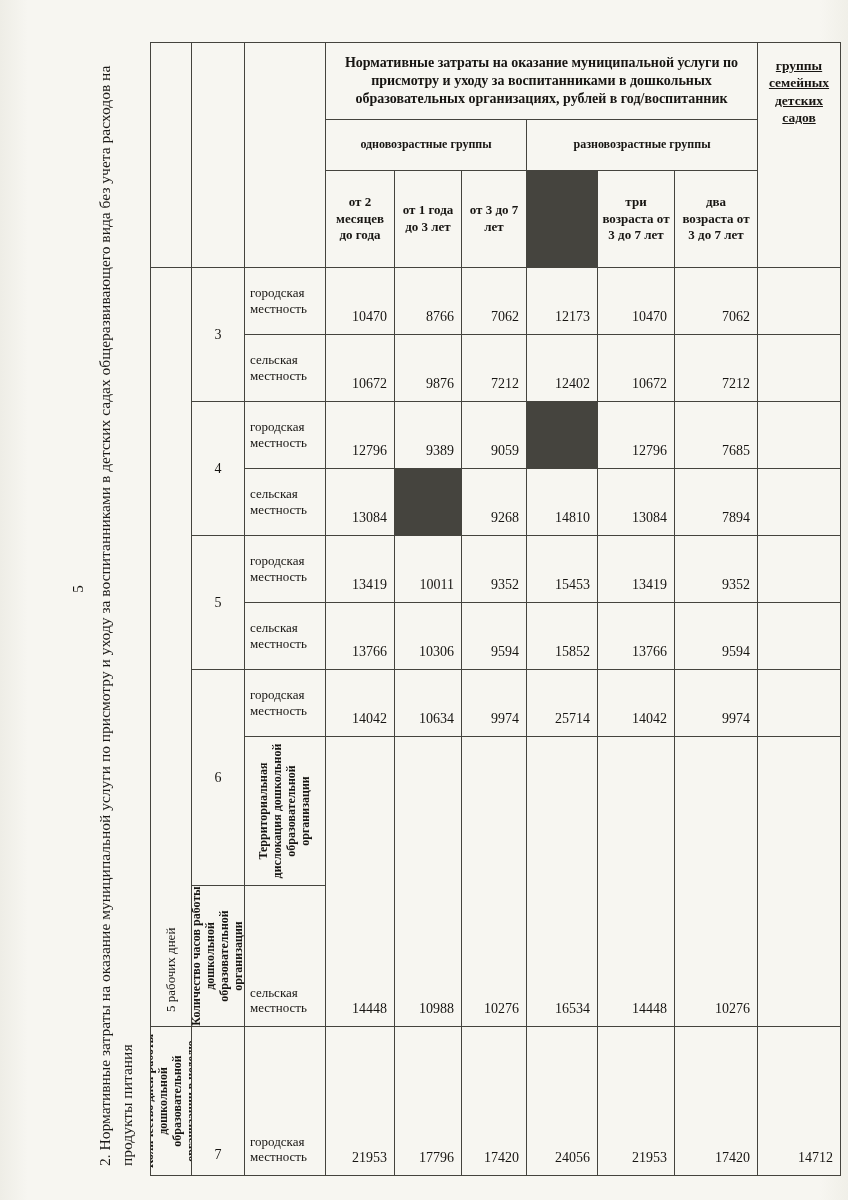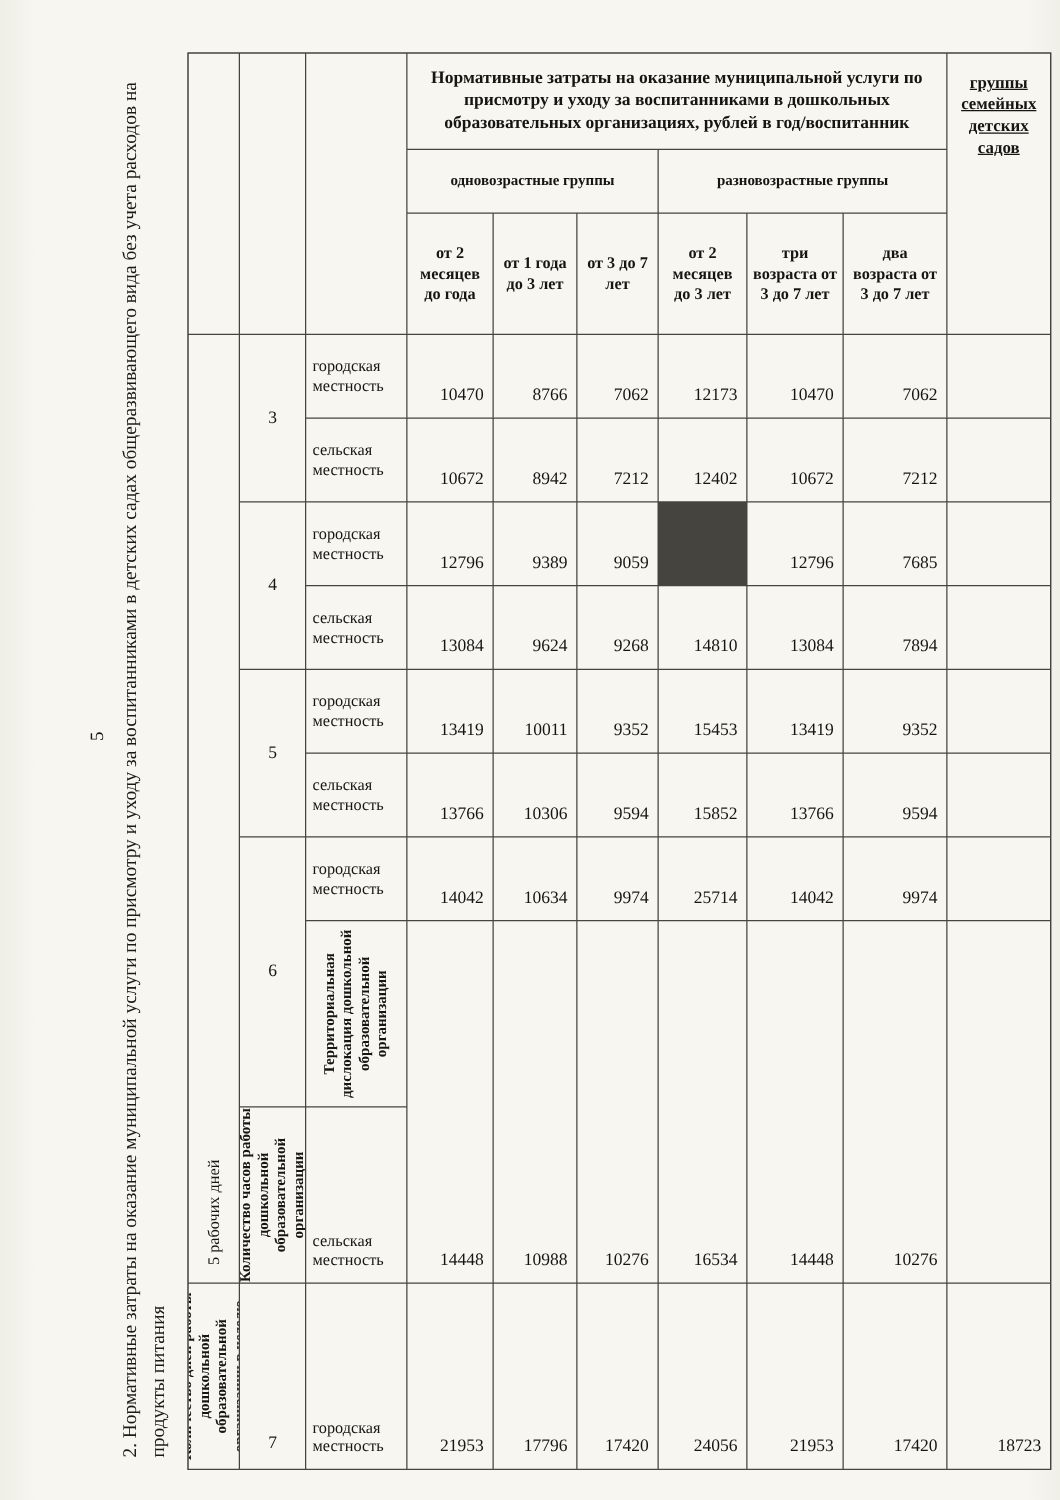--- a/index.html
+++ b/index.html
@@ -68,21 +68,20 @@
   <div class="cell" style="grid-area:1/2/4/3"></div>
   <div class="cell" style="grid-area:1/3/4/4"></div>
 
   <div class="cell hd hd-main" style="grid-area:1/4/2/10">Нормативные затраты на оказание муниципальной услуги по присмотру и уходу за воспитанниками в дошкольных образовательных организациях, рублей в год/воспитанник</div>
   <div class="cell hd hd-family" style="grid-area:1/10/4/11">группы семейных детских садов</div>
   <div class="cell hd hd-group" style="grid-area:2/4/3/7">одновозрастные группы</div>
   <div class="cell hd hd-group" style="grid-area:2/7/3/10">разновозрастные группы</div>
   <div class="cell hd" style="grid-area:3/4/4/5">от 2 месяцев до года</div>
   <div class="cell hd" style="grid-area:3/5/4/6">от 1 года до 3 лет</div>
   <div class="cell hd" style="grid-area:3/6/4/7">от 3 до 7 лет</div>
-  <div class="cell hd" style="grid-area:3/7/4/8">от 2 месяцев до 3 лет</div>
   <div class="cell hd" style="grid-area:3/8/4/9">три возраста от 3 до 7 лет</div>
   <div class="cell hd" style="grid-area:3/9/4/10">два возраста от 3 до 7 лет</div>
 
   <div class="cell" style="grid-area:4/1/13/2">
     <div class="vtext vdays" style="width:757px;height:40px">5 рабочих дней</div>
   </div>
   <div class="cell" style="grid-area:13/1/14/2">
     <div class="vtext vhdr" style="width:148px;height:40px">Количество дней работы дошкольной образовательной организации в неделю</div>
   </div>
 
@@ -109,34 +108,33 @@
   <div class="cell terr terr-b" style="grid-area:13/3/14/4">городская местность</div>
 
   <div class="cell n" style="grid-area:4/4/5/5">10470</div>
   <div class="cell n" style="grid-area:4/5/5/6">8766</div>
   <div class="cell n" style="grid-area:4/6/5/7">7062</div>
   <div class="cell n" style="grid-area:4/7/5/8">12173</div>
   <div class="cell n" style="grid-area:4/8/5/9">10470</div>
   <div class="cell n" style="grid-area:4/9/5/10">7062</div>
 
   <div class="cell n" style="grid-area:5/4/6/5">10672</div>
-  <div class="cell n" style="grid-area:5/5/6/6">8942</div>
+  <div class="cell n" style="grid-area:5/5/6/6">9876</div>
   <div class="cell n" style="grid-area:5/6/6/7">7212</div>
   <div class="cell n" style="grid-area:5/7/6/8">12402</div>
   <div class="cell n" style="grid-area:5/8/6/9">10672</div>
   <div class="cell n" style="grid-area:5/9/6/10">7212</div>
 
   <div class="cell n" style="grid-area:6/4/7/5">12796</div>
   <div class="cell n" style="grid-area:6/5/7/6">9389</div>
   <div class="cell n" style="grid-area:6/6/7/7">9059</div>
   <div class="cell n" style="grid-area:6/8/7/9">12796</div>
   <div class="cell n" style="grid-area:6/9/7/10">7685</div>
 
   <div class="cell n" style="grid-area:7/4/8/5">13084</div>
-  <div class="cell n" style="grid-area:7/5/8/6">9624</div>
   <div class="cell n" style="grid-area:7/6/8/7">9268</div>
   <div class="cell n" style="grid-area:7/7/8/8">14810</div>
   <div class="cell n" style="grid-area:7/8/8/9">13084</div>
   <div class="cell n" style="grid-area:7/9/8/10">7894</div>
 
   <div class="cell n" style="grid-area:8/4/9/5">13419</div>
   <div class="cell n" style="grid-area:8/5/9/6">10011</div>
   <div class="cell n" style="grid-area:8/6/9/7">9352</div>
   <div class="cell n" style="grid-area:8/7/9/8">15453</div>
   <div class="cell n" style="grid-area:8/8/9/9">13419</div>
@@ -171,15 +169,15 @@
   <div class="cell n" style="grid-area:13/9/14/10">17420</div>
 
   <div class="cell n" style="grid-area:4/10/5/11"></div>
   <div class="cell n" style="grid-area:5/10/6/11"></div>
   <div class="cell n" style="grid-area:6/10/7/11"></div>
   <div class="cell n" style="grid-area:7/10/8/11"></div>
   <div class="cell n" style="grid-area:8/10/9/11"></div>
   <div class="cell n" style="grid-area:9/10/10/11"></div>
   <div class="cell n" style="grid-area:10/10/11/11"></div>
   <div class="cell n" style="grid-area:11/10/13/11"></div>
-  <div class="cell n" style="grid-area:13/10/14/11">18723</div>
+  <div class="cell n" style="grid-area:13/10/14/11">14712</div>
 
 </div>
 
 </body></html>

